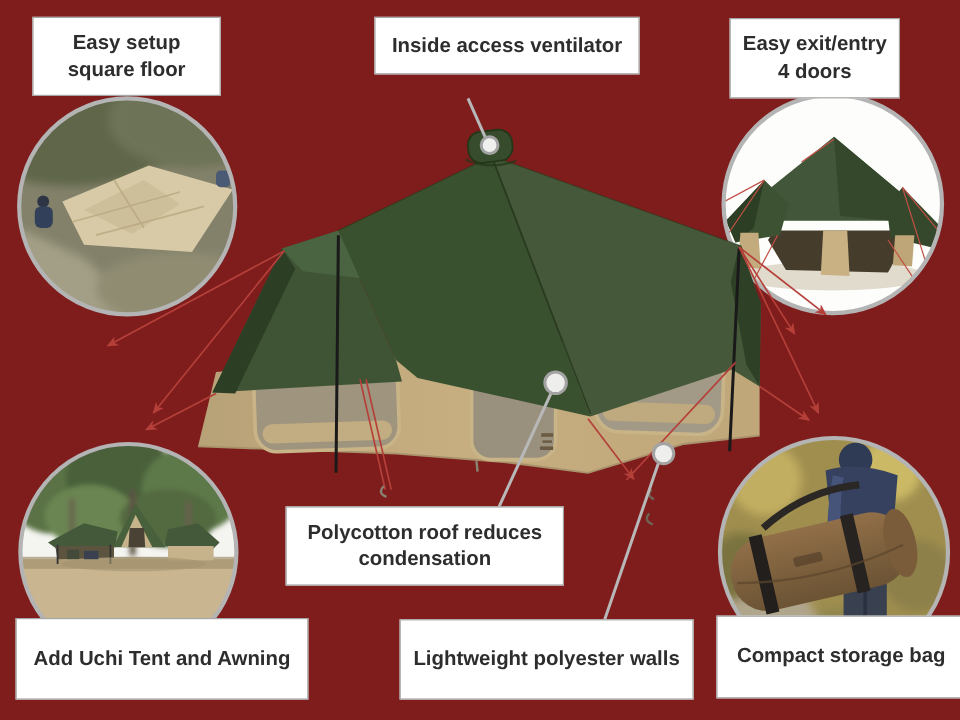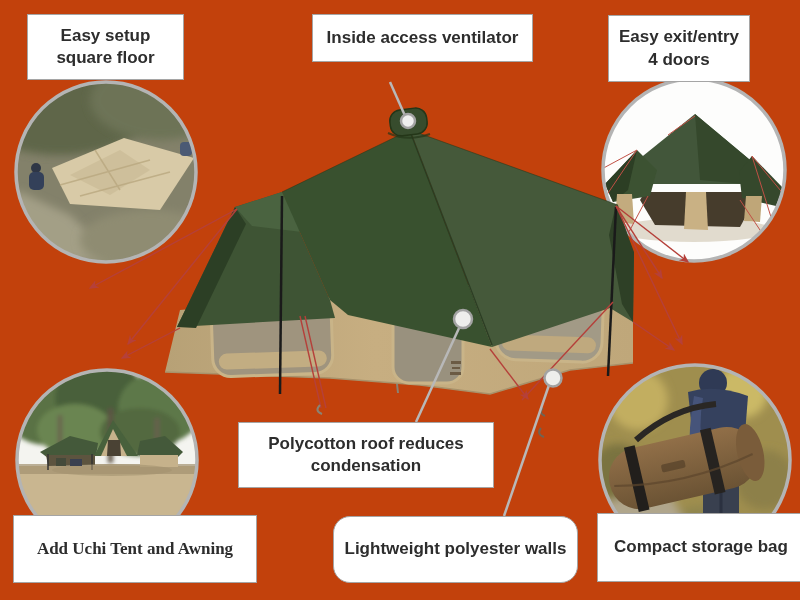--- a/index.html
+++ b/index.html
@@ -1,38 +1,38 @@
 <!DOCTYPE html>
 <html><head>
 <meta charset="utf-8">
 <style>
   html,body{margin:0;padding:0;background:#ffffff;}
   .stage{
-    position:relative;width:800px;height:600px;background:#c2410c;overflow:hidden;
+    position:relative;width:800px;height:600px;background:#7f1d1d;overflow:hidden;
     font-family:"Liberation Sans", sans-serif;
   }
   .scene{position:absolute;left:0;top:0;}
   .callout-box{
     position:absolute;
     background:#ffffff;
     border:1.5px solid #a5a5a5;
     display:flex;align-items:center;justify-content:center;
     text-align:center;
     color:#2d2d2d;
     font-size:17px;font-weight:600;line-height:1.3;
     white-space:pre-line;
     box-sizing:border-box;
     z-index:5;
   }
   .box-easy-setup   {left:27px;  top:14px;  width:157px; height:66px;}
   .box-ventilator   {left:312px; top:14px;  width:221px; height:48px;}
   .box-four-doors   {left:608px; top:15px;  width:142px; height:67px;}
-  .box-polycotton   {left:238px; top:422px; width:256px; height:66px;}
-  .box-uchi         {left:13px;  top:515px; width:244px; height:68px;font-family:Liberation Serif, serif;}
-  .box-walls        {left:333px; top:516px; width:245px; height:67px;border-radius:17px;}
+  .box-polycotton   {left:238px; top:422px; width:232px; height:66px;}
+  .box-uchi         {left:13px;  top:515px; width:244px; height:68px;}
+  .box-walls        {left:333px; top:516px; width:245px; height:67px;}
   .box-storage      {left:597px; top:513px; width:208px; height:69px;}
 </style>
 </head>
 <body>
 
 <div class="stage">
 
 <svg class="scene" width="800" height="600" viewBox="0 0 800 600">
   <defs>
     <clipPath id="clipC1">

